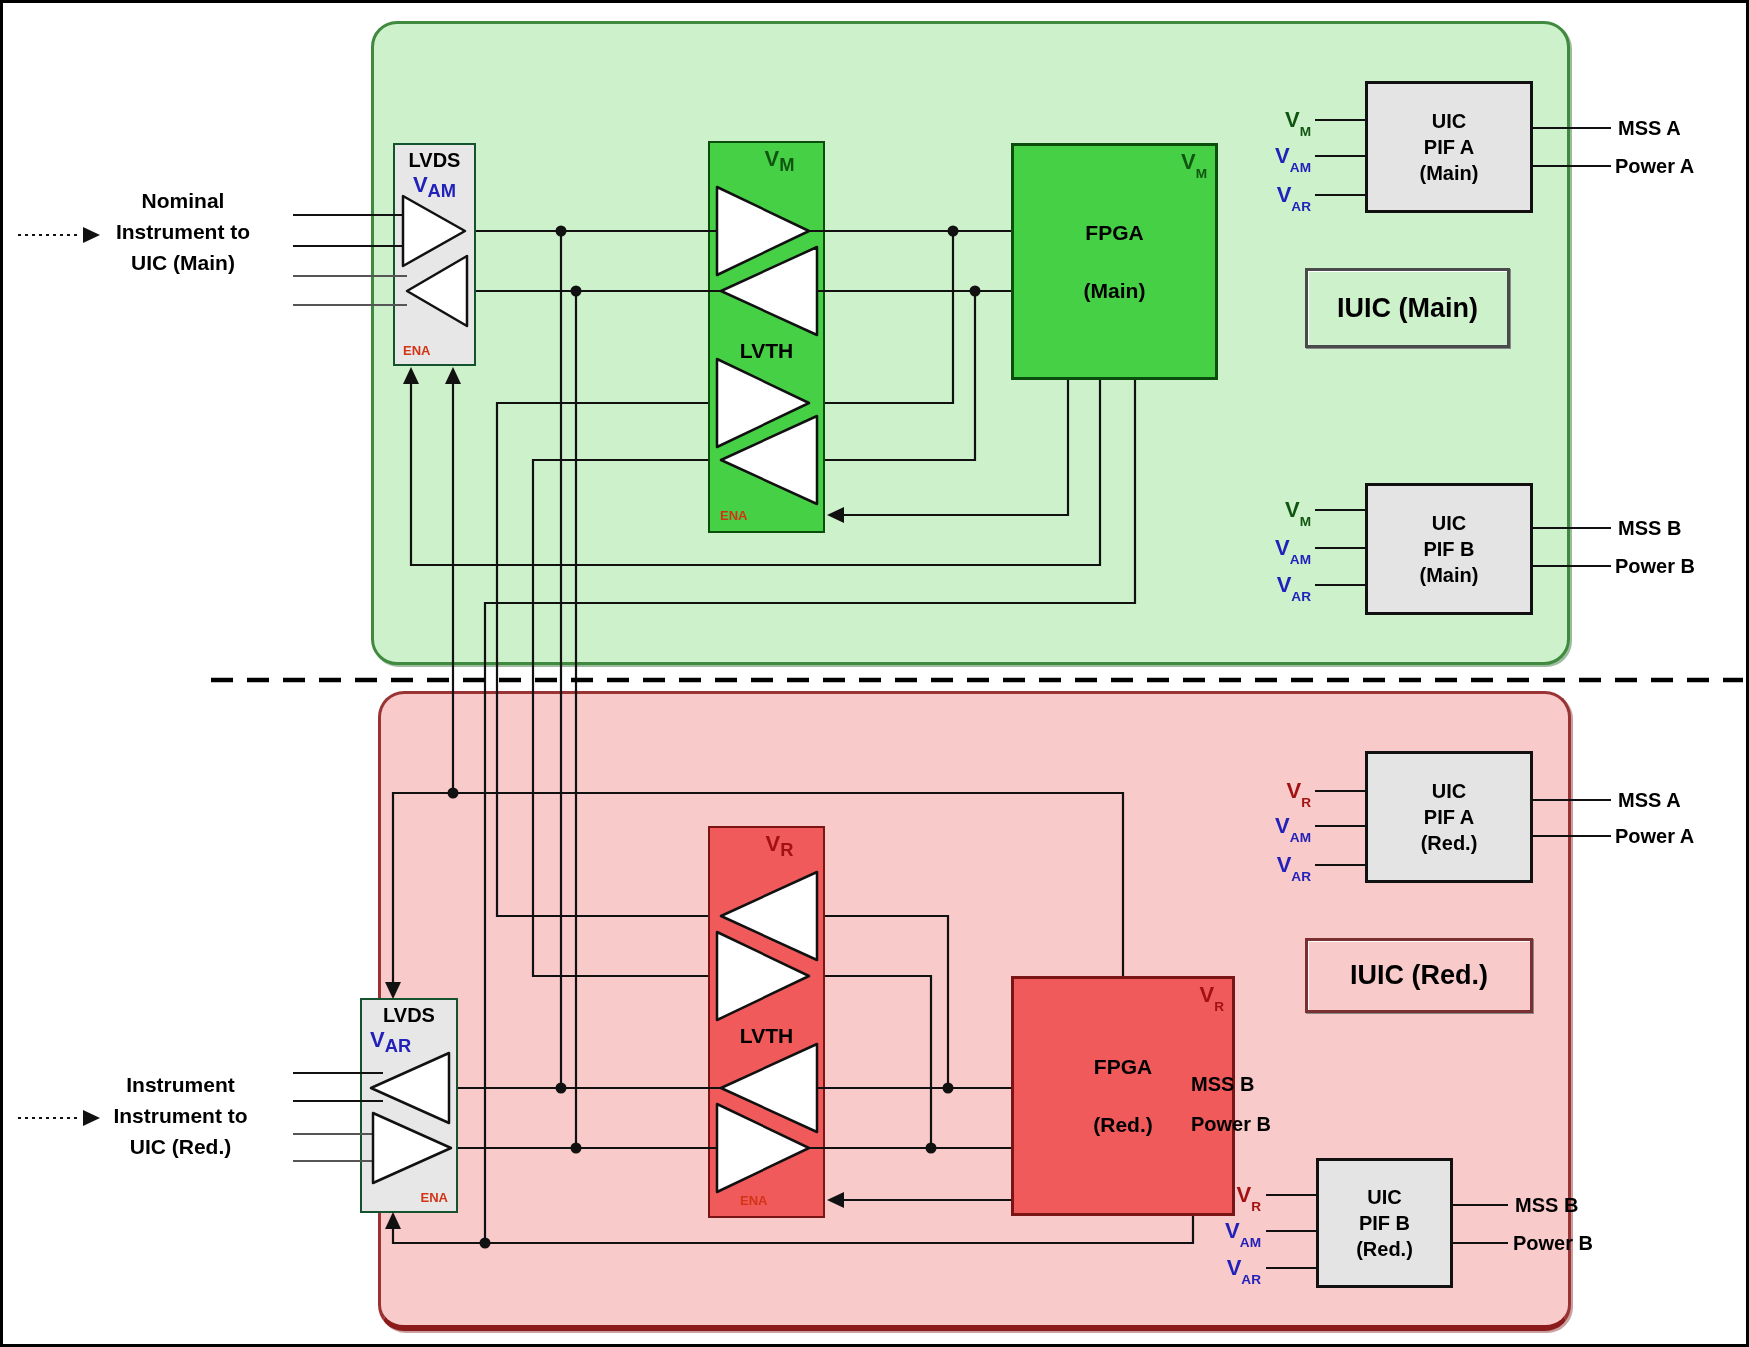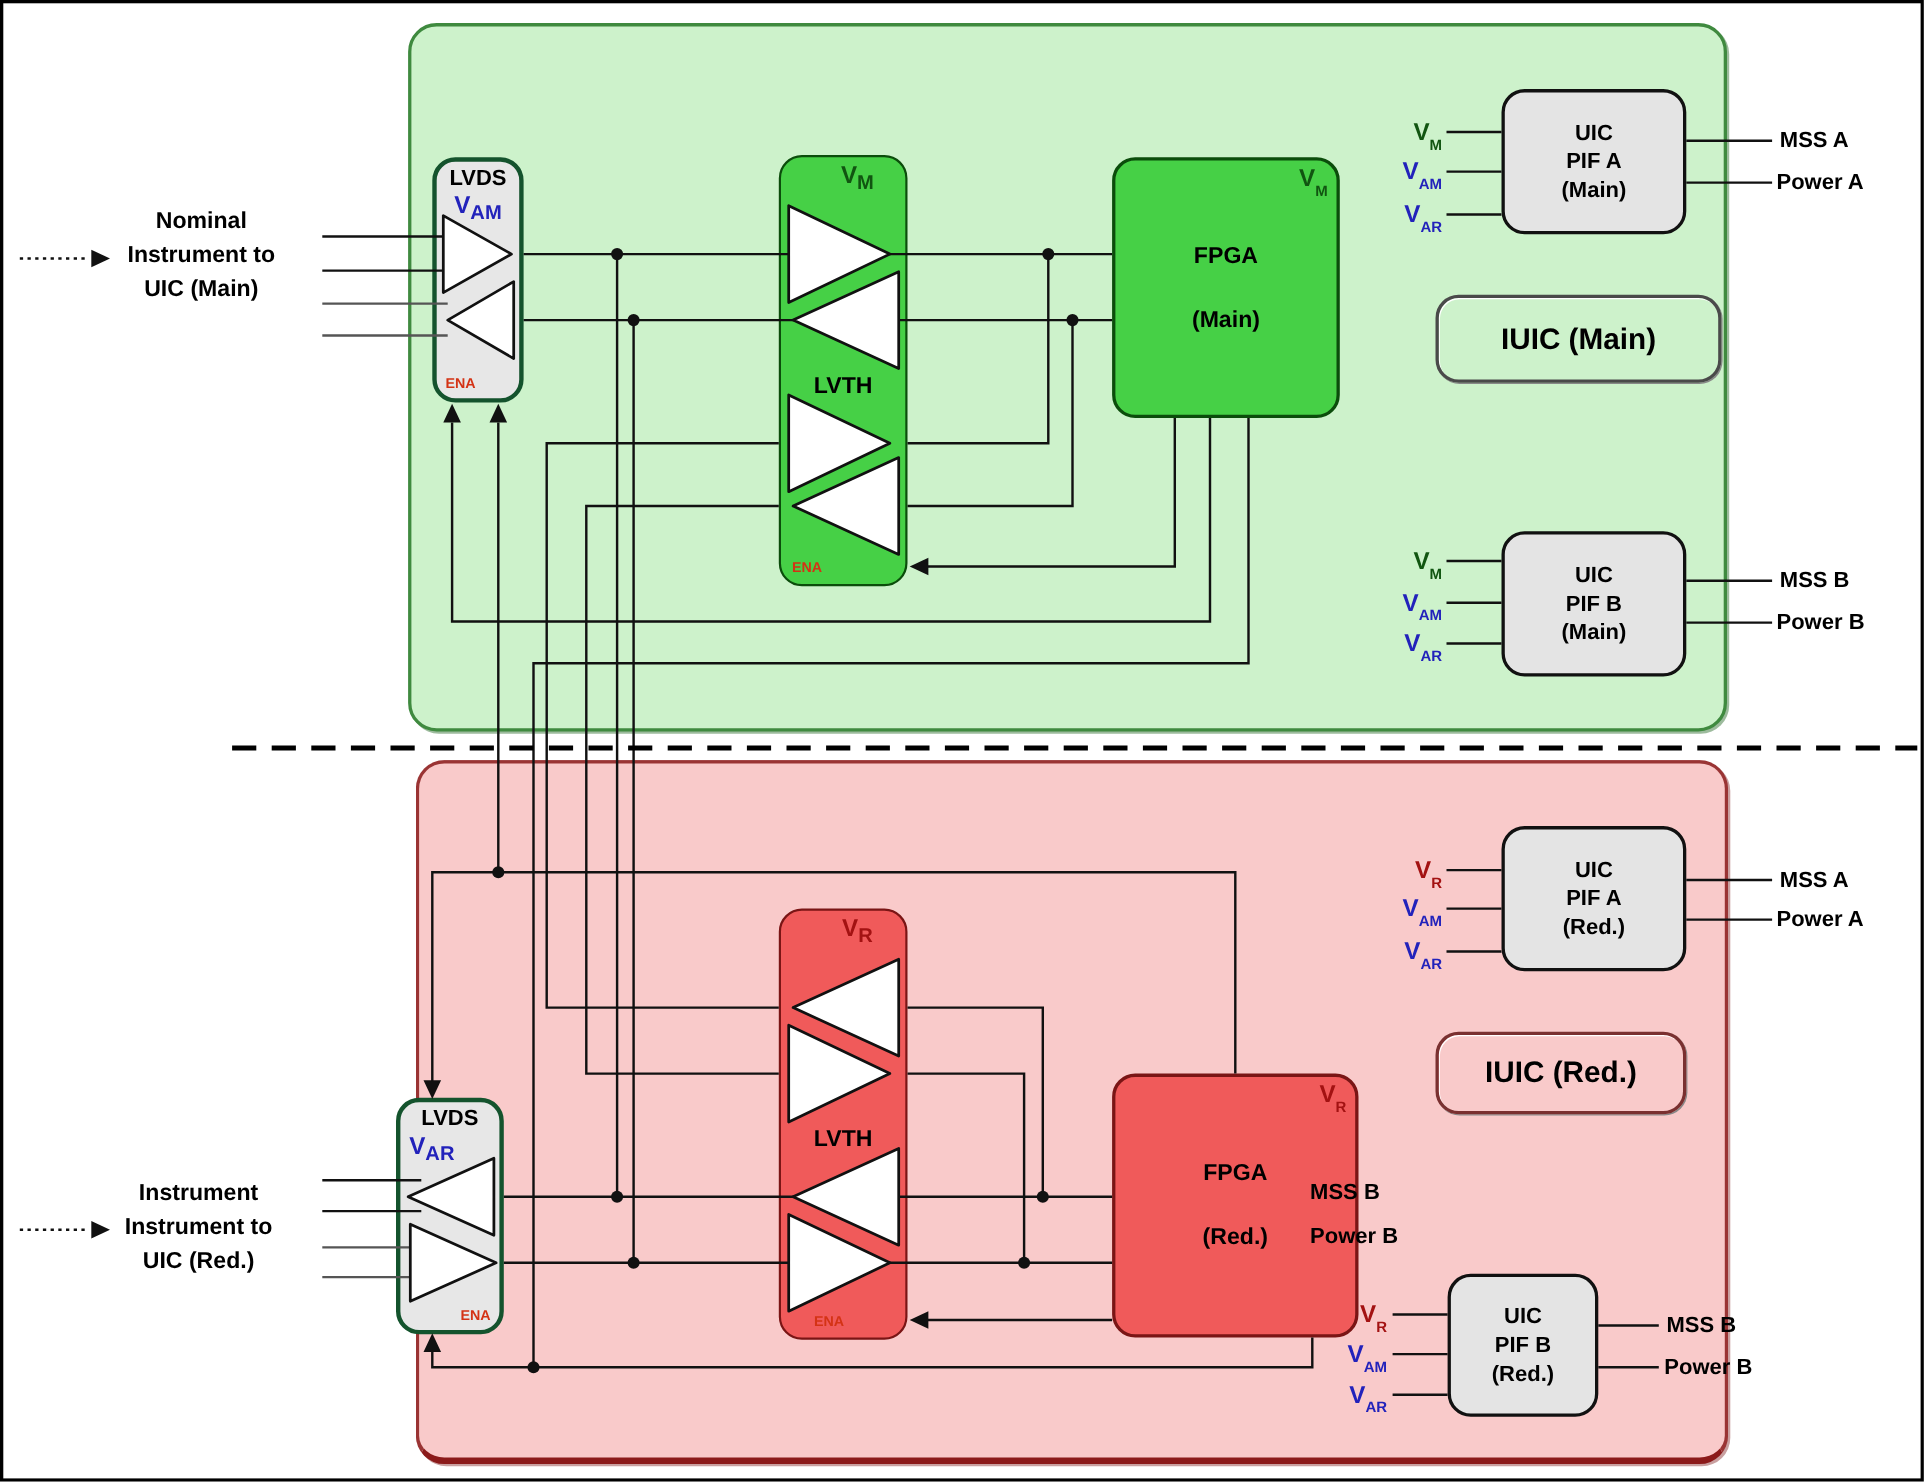--- a/index.html
+++ b/index.html
@@ -4,22 +4,22 @@
 <style>
   html,body{margin:0;padding:0;background:#fff;}
   .stage{
     position:relative;width:1749px;height:1347px;background:#ffffff;
     font-family:"Liberation Sans",sans-serif;overflow:hidden;
     border:3px solid #000;box-sizing:border-box;
   }
   .panel{position:absolute;border-radius:26px;box-sizing:border-box;}
   .panel.green{left:368px;top:18px;width:1199px;height:644px;background:#cdf2cb;border:3px solid #3f8a3f;box-shadow:2px 2px 0 #9dbb9d;}
   .panel.red{left:375px;top:688px;width:1193px;height:640px;background:#f9caca;border:3px solid #9a3434;border-bottom:6px solid #8b1a1a;box-shadow:2px 2px 0 #c9a0a0;}
-  .blk{position:absolute;box-sizing:border-box;border-radius:21px;}
-  .gray{background:#e7e7e7;border:4px solid #14532d;}
+  .blk{position:absolute;box-sizing:border-box;}
+  .gray{background:#e7e7e7;border:2px solid #14532d;}
   .pif{background:#e4e4e4;border:3px solid #111;display:flex;flex-direction:column;align-items:center;justify-content:center;gap:2px;}
   .pif div{font-weight:bold;font-size:20px;color:#000;line-height:24px;}
   .brightgreen{background:#46d046;border:2px solid #0b4d0b;}
   .brightred{background:#f05a5a;border:2px solid #7a1515;}
   .iuic{background:transparent;border:3px solid #4a4a4a;display:flex;align-items:center;justify-content:center;box-shadow:1px 1px 0 #888, inset 1px 1px 0 #fff;}
   .iuic.red-border{border-color:#7a3030;}
   .iuic span{font-weight:bold;font-size:27px;color:#000;}
   .title{font-weight:bold;font-size:19px;color:#000;text-align:center;}
   .ena{position:absolute;font-weight:bold;font-size:13px;color:#d43315;}
   .vlabel{position:absolute;width:80px;text-align:right;font-weight:bold;font-size:22px;color:#2222bb;line-height:28px;}
@@ -60,21 +60,21 @@
         <span>(Main)</span>
     </div>
   </div>
 
   <div class="blk pif" style="left:1362px;top:78px;width:168px;height:132px;">
     <div>UIC</div>
       <div>PIF A</div>
       <div>(Main)</div>
   </div>
 
-  <div class="blk iuic" style="left:1302px;top:265px;width:260px;height:80px;">
+  <div class="blk iuic" style="left:1302px;top:265px;width:205px;height:80px;">
     <span>IUIC (Main)</span>
   </div>
 
   <div class="blk pif" style="left:1362px;top:480px;width:168px;height:132px;">
     <div>UIC</div>
       <div>PIF B</div>
       <div>(Main)</div>
   </div>
 
   <div class="vlabel vgreen" style="left:1228px;top:103px;"><span>V</span><sub>M</sub></div>

